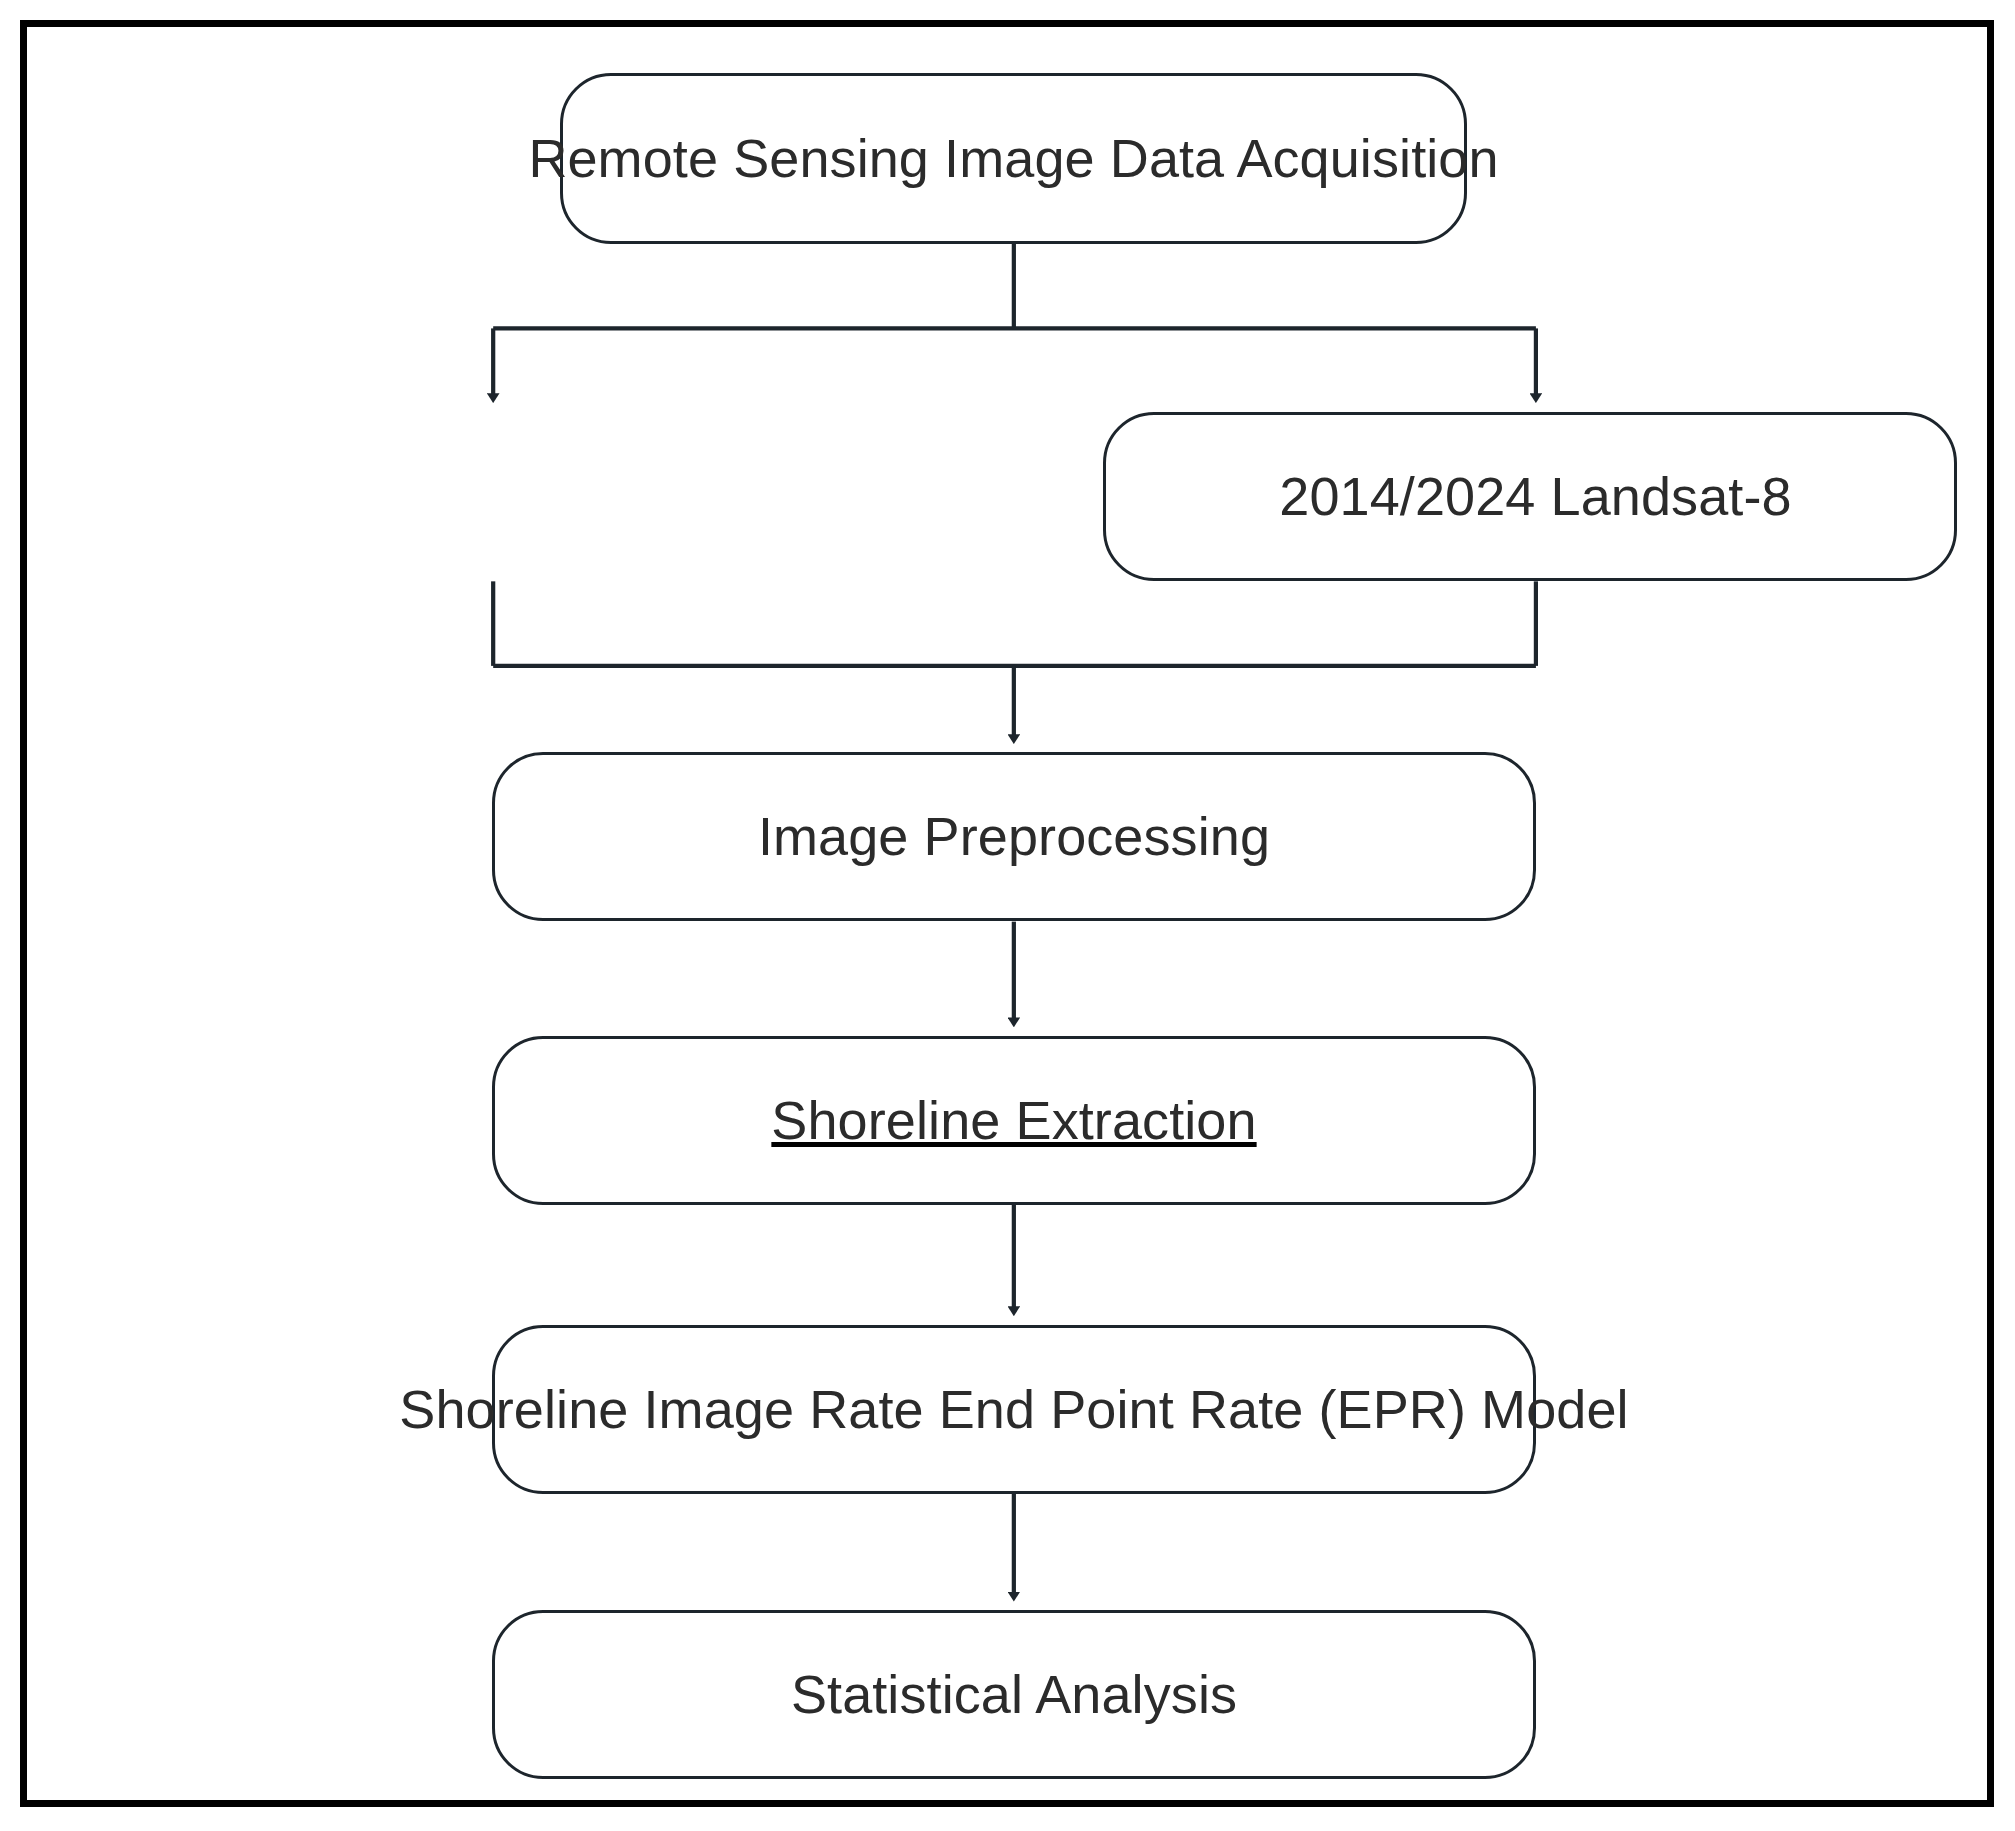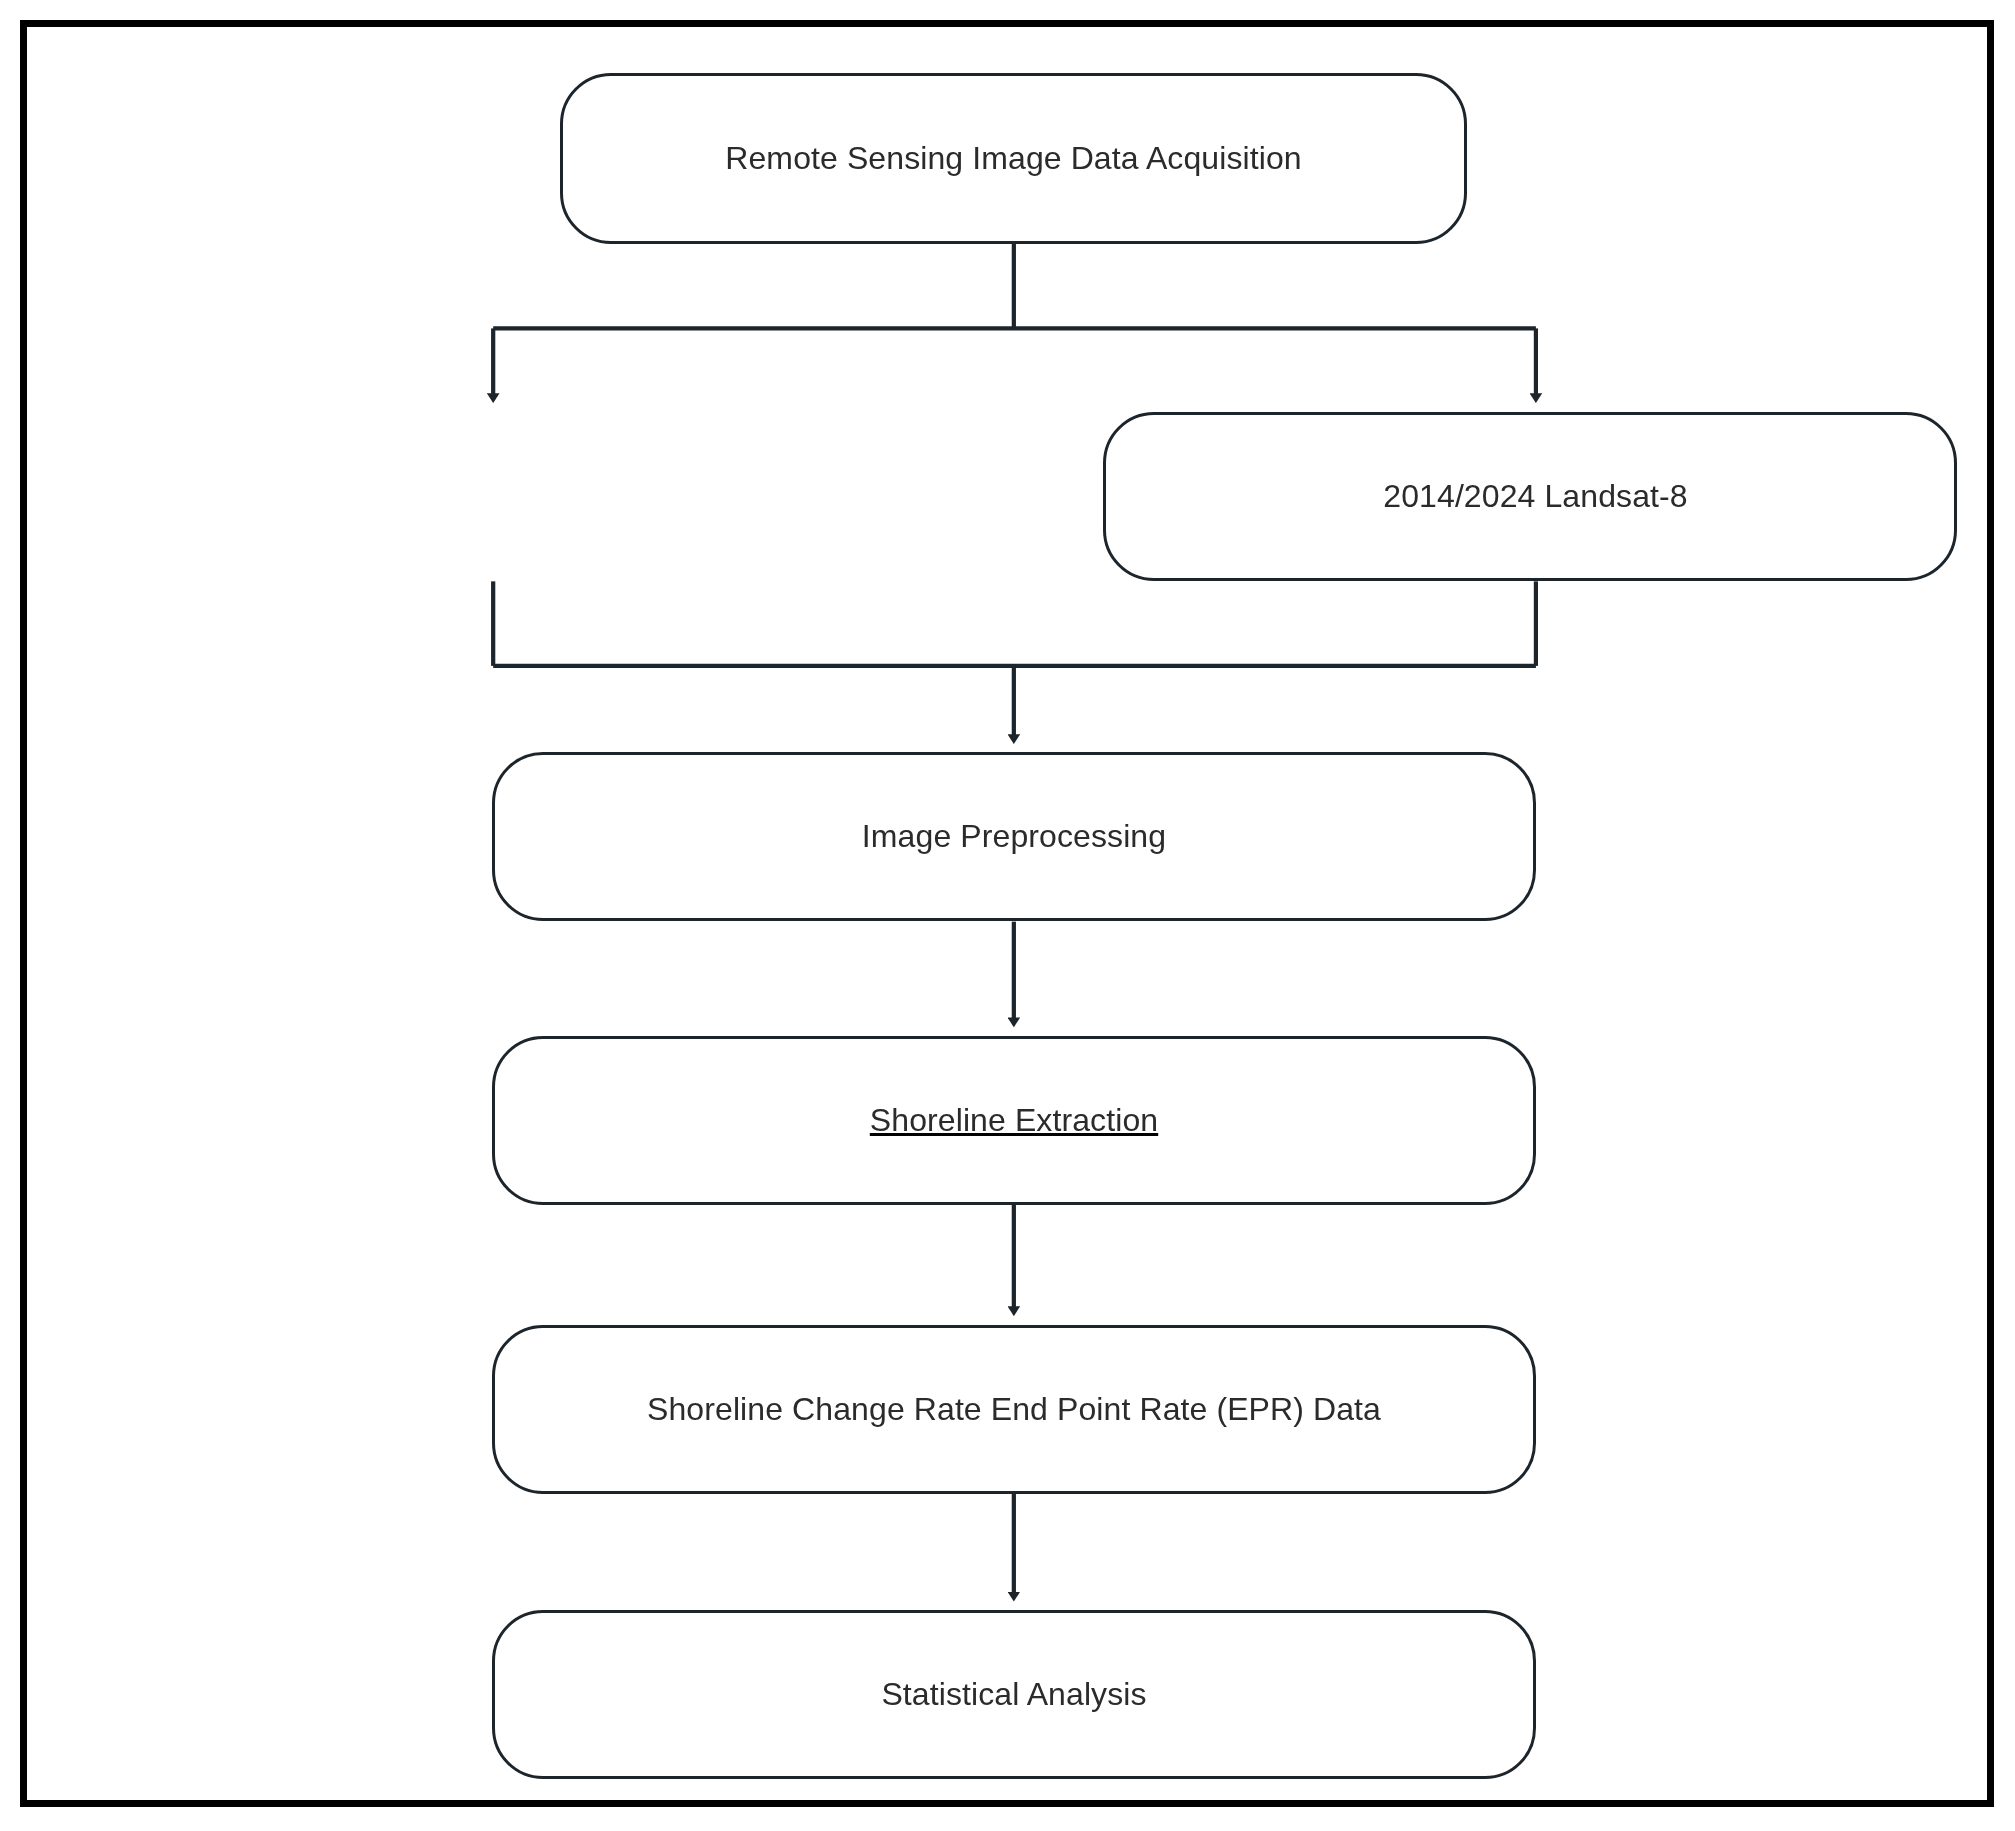--- a/index.html
+++ b/index.html
@@ -39,21 +39,21 @@
     background: #ffffff;
     border: 3.5px solid #1d252c;
     border-radius: 51px;
     display: flex;
     align-items: center;
     justify-content: center;
     text-align: center;
   }
   .node-label {
     font-family: "Liberation Sans", sans-serif;
-    font-size: 32px;
+    font-size: 54px;
     font-weight: 400;
     color: #2b2b2b;
     letter-spacing: 0.1px;
     line-height: 1.1;
     padding: 0 21px;
     white-space: nowrap;
   }
   
   #node-acquisition { left: 560px;  top: 73px;  width: 907px; height: 171px; }
   #node-landsat5    { left: 67px;   top: 412px;  width: 853px; height: 169px; }
@@ -115,21 +115,21 @@
 
   <div class="node" id="node-preprocessing">
     <span class="node-label">Image Preprocessing</span>
   </div>
 
   <div class="node" id="node-extraction">
     <span class="node-label">Shoreline Extraction</span>
   </div>
 
   <div class="node" id="node-epr">
-    <span class="node-label">Shoreline Change Rate End Point Rate (EPR) Data</span>
+    <span class="node-label">Shoreline Image Rate End Point Rate (EPR) Model</span>
   </div>
 
   <div class="node" id="node-statistical">
     <span class="node-label">Statistical Analysis</span>
   </div>
 
 </div>
 
 
 </body></html>

